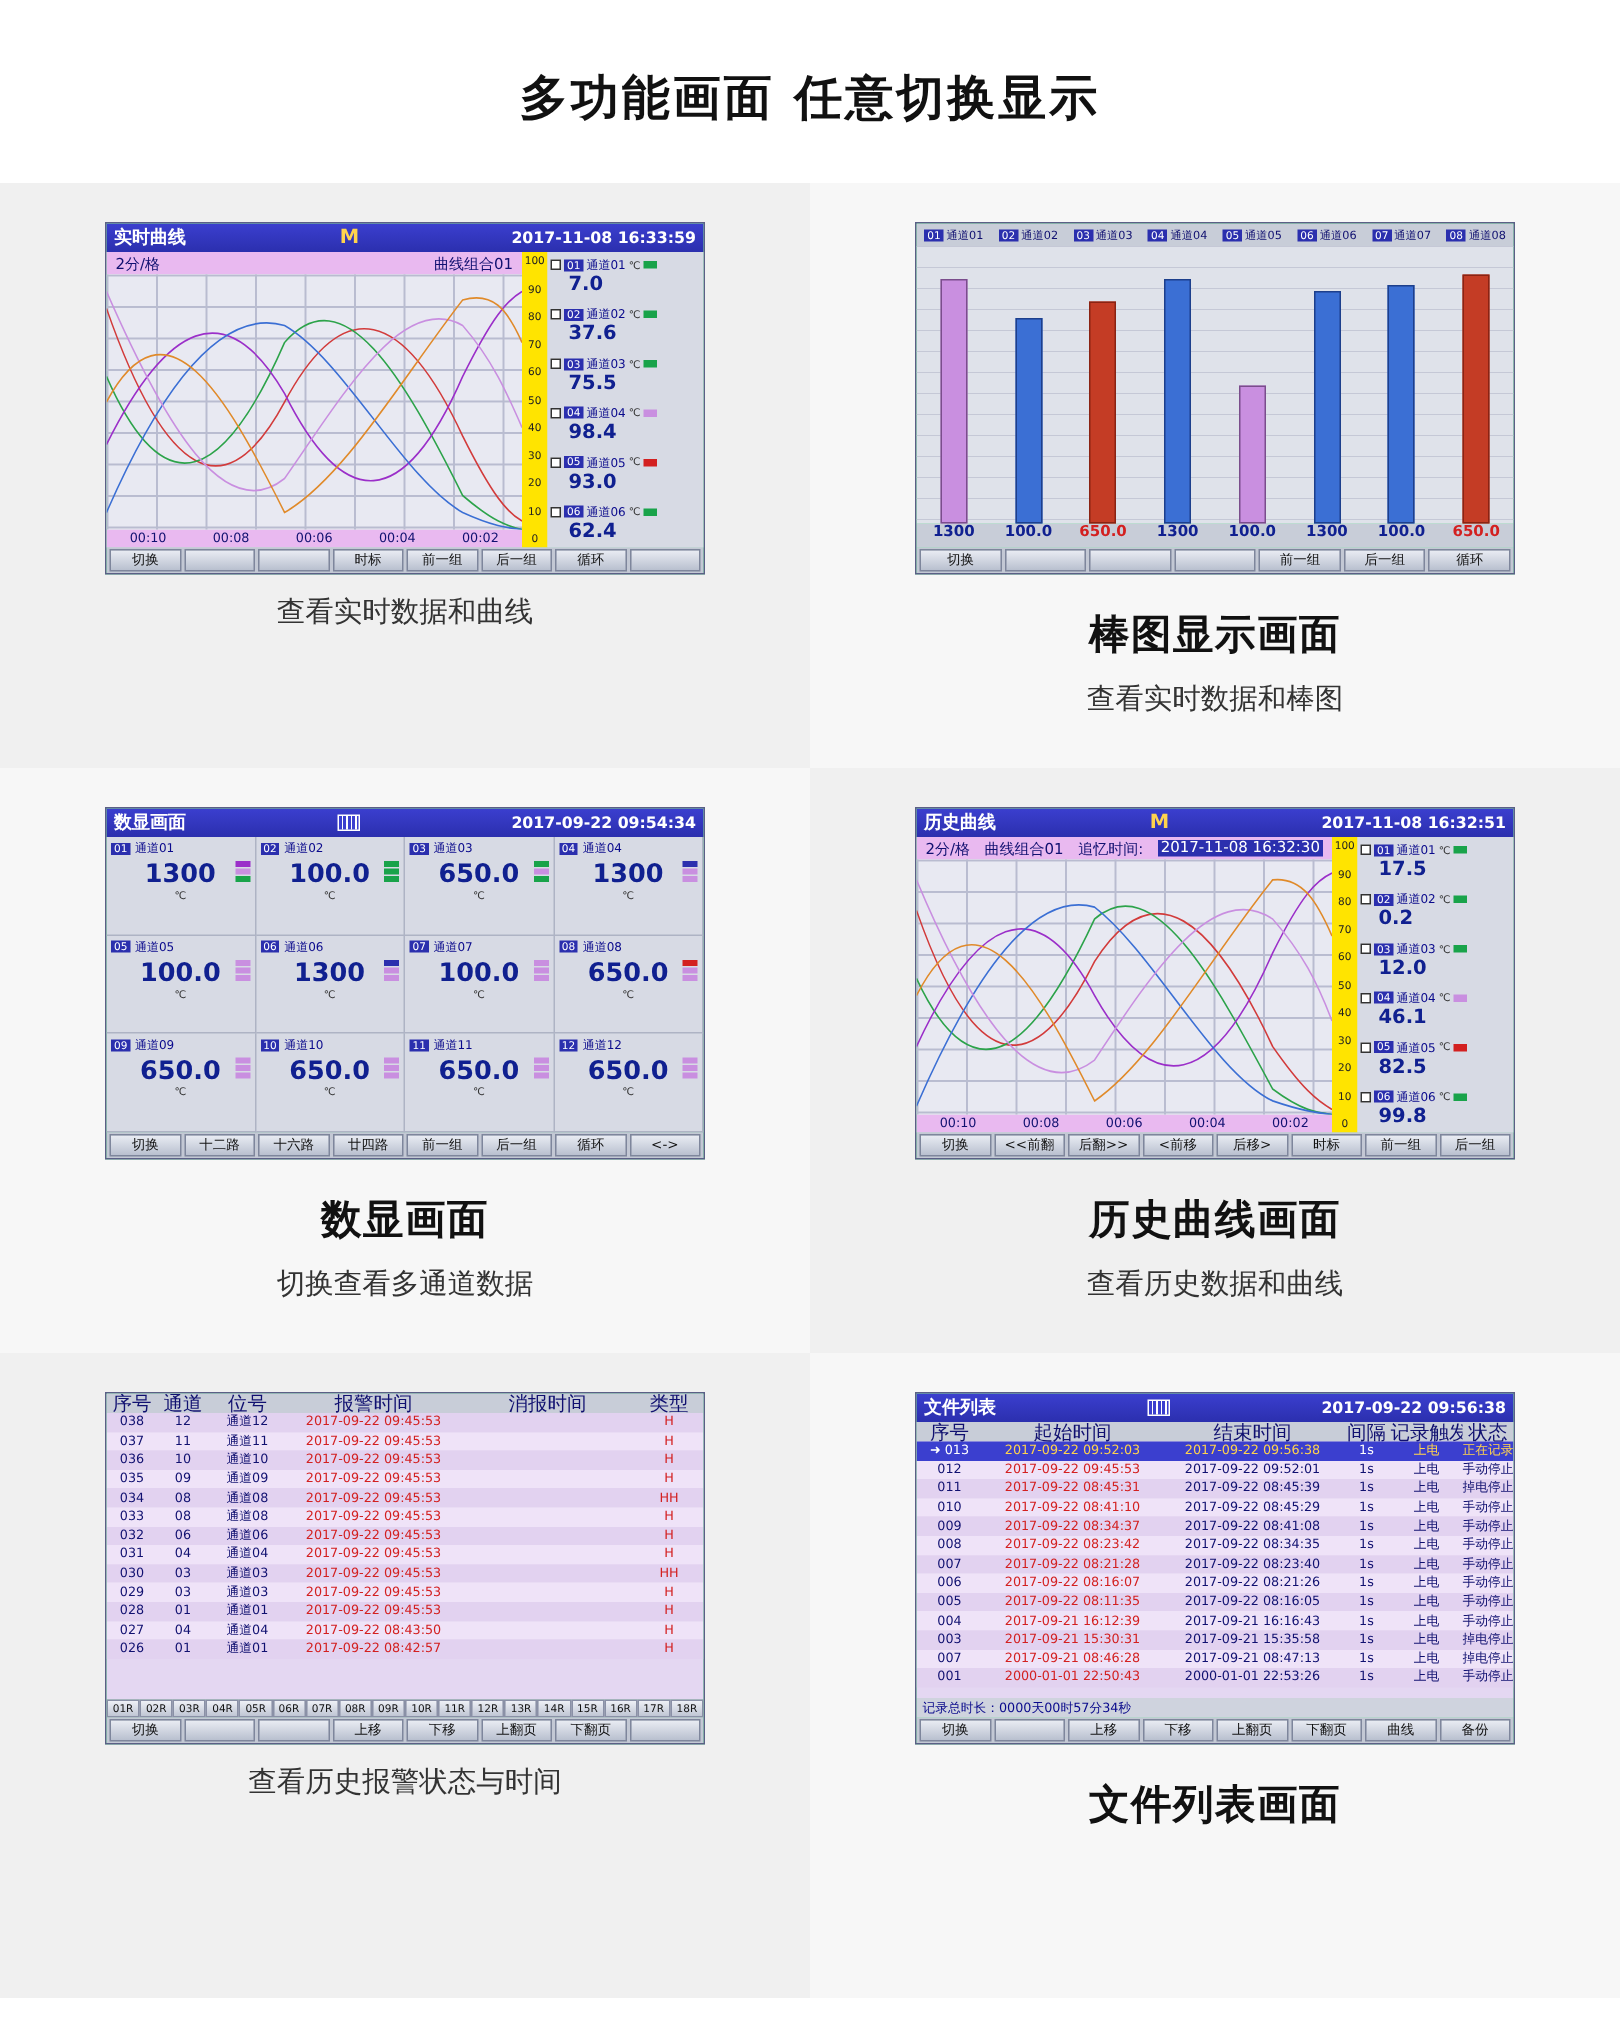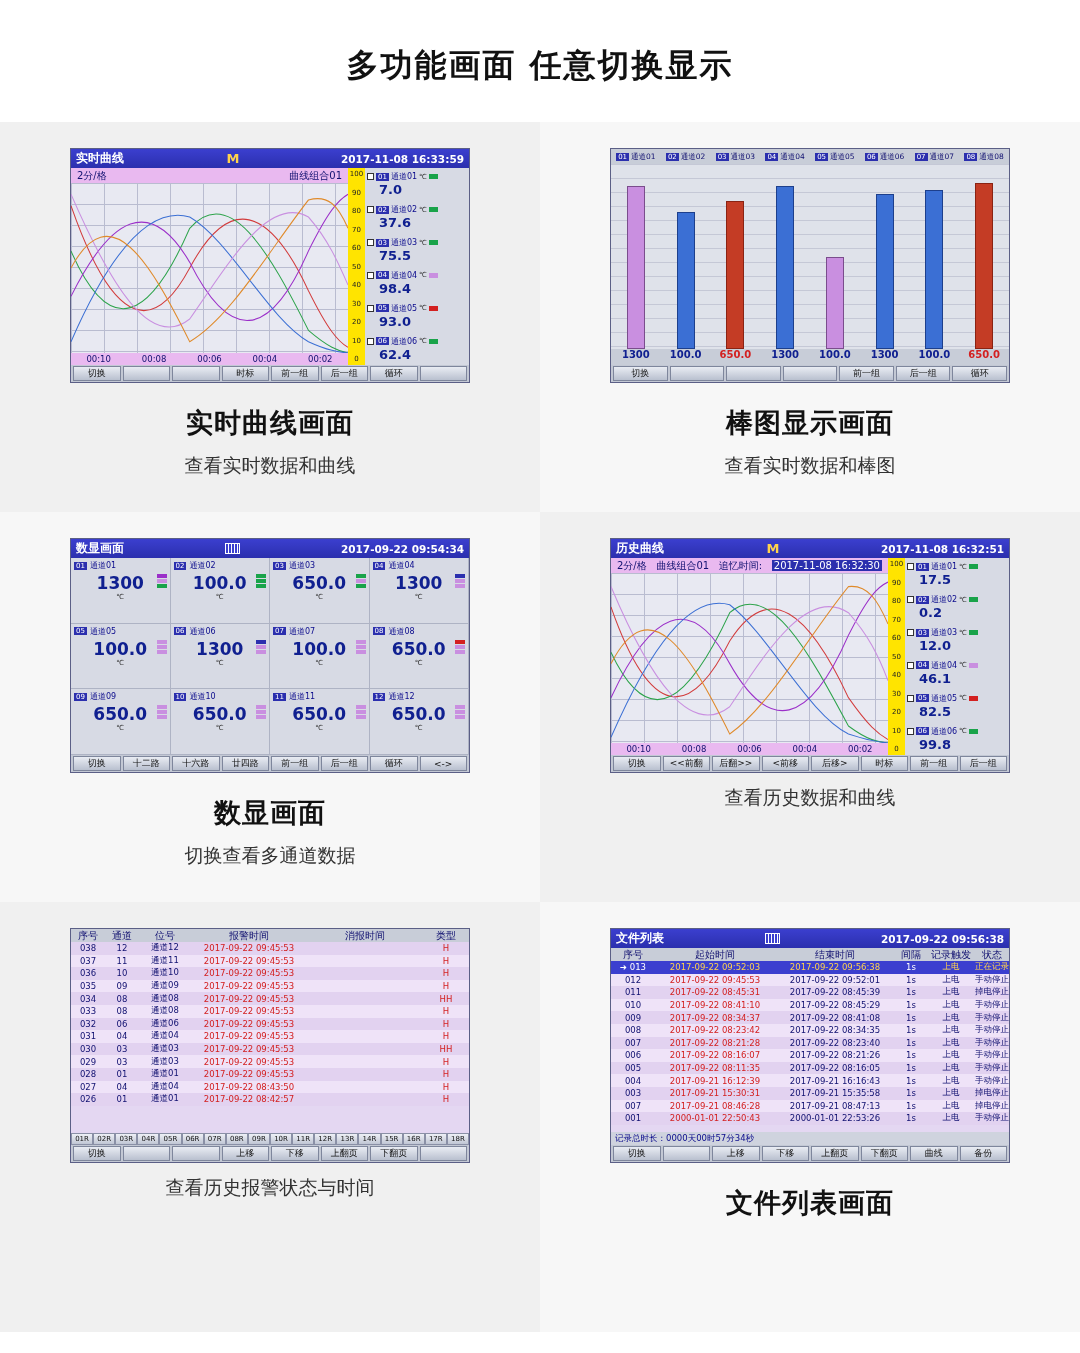--- a/index.html
+++ b/index.html
@@ -127,21 +127,21 @@
   .dg-grid { flex:1; display:grid; grid-template-columns:1fr 1fr 1fr 1fr; grid-template-rows:1fr 1fr 1fr; background:#d7dae4;}
   .dg-cell { border-right:1px solid #aeb3c4; border-bottom:1px solid #aeb3c4; padding:2px 3px; position:relative;}
   .dg-top { font-size:8px; color:#0a0a8c; display:flex; align-items:center; gap:3px;}
   .dg-val { font-size:17px; font-weight:bold; color:#102090; text-align:center; margin-top:2px;}
   .dg-unit { font-size:7px; color:#333; text-align:center;}
   .dg-bars { position:absolute; right:3px; top:16px; display:flex; flex-direction:column; gap:1px;}
   .dg-bars span { width:10px;height:4px;display:block;}
 
   
   .tbl { flex:1; background:#e4d7f2; overflow:hidden; font-size:8.5px;}
-  .tbl .hrow { background:#c8cdd8; display:flex; font-size:10px; color:#101070; height:13px; align-items:center;}
+  .tbl .hrow { background:#c8cdd8; display:flex; font-size:13px; color:#101070; height:13px; align-items:center;}
   .tbl .row { display:flex; height:12.6px; align-items:center; }
   .tbl .row:nth-child(odd) { background:#efe3f8; }
   .tbl .row:nth-child(even) { background:#e2d2f0; }
   .cellc { text-align:center; overflow:hidden; white-space:nowrap;}
   .chrow { height:12px; display:flex; background:#c8cdd8; }
   .chrow div { flex:1; border:1px solid #8a90a6; font-size:7px; display:flex;align-items:center;justify-content:center; background:linear-gradient(#eef0f6,#c0c6d4); color:#111;}
   .sumrow { background:#cfd3de; font-size:8.5px; color:#0a0a8c; padding-left:4px; height:13px; display:flex; align-items:center;}
 </style>
 </head>
 <body>
@@ -261,21 +261,20 @@
         <div class="bkey">切换</div>
         <div class="bkey empty"></div>
         <div class="bkey empty"></div>
         <div class="bkey">时标</div>
         <div class="bkey">前一组</div>
         <div class="bkey">后一组</div>
         <div class="bkey">循环</div>
         <div class="bkey empty"></div>
       </div>
     </div>
-    <div class="cap-title">实时曲线画面</div>
     <div class="cap-sub">查看实时数据和曲线</div>
   </div>
 
   <div class="cell alt">
     <div class="screen">
       <div class="bar-head">
         <div>
             <span class="idx">01</span>
             <span>通道01</span>
           </div>
@@ -653,20 +652,21 @@
         <div class="bkey">切换</div>
         <div class="bkey">&lt;&lt;前翻</div>
         <div class="bkey">后翻&gt;&gt;</div>
         <div class="bkey">&lt;前移</div>
         <div class="bkey">后移&gt;</div>
         <div class="bkey">时标</div>
         <div class="bkey">前一组</div>
         <div class="bkey">后一组</div>
       </div>
     </div>
+    <div class="cap-title">历史曲线画面</div>
     <div class="cap-sub">查看历史数据和曲线</div>
   </div>
 
   <div class="cell">
     <div class="screen">
       <div class="tbl">
         <div class="hrow">
           <div class="cellc" style="width:34px">序号</div>
           <div class="cellc" style="width:34px">通道</div>
           <div class="cellc" style="width:52px">位号</div>

